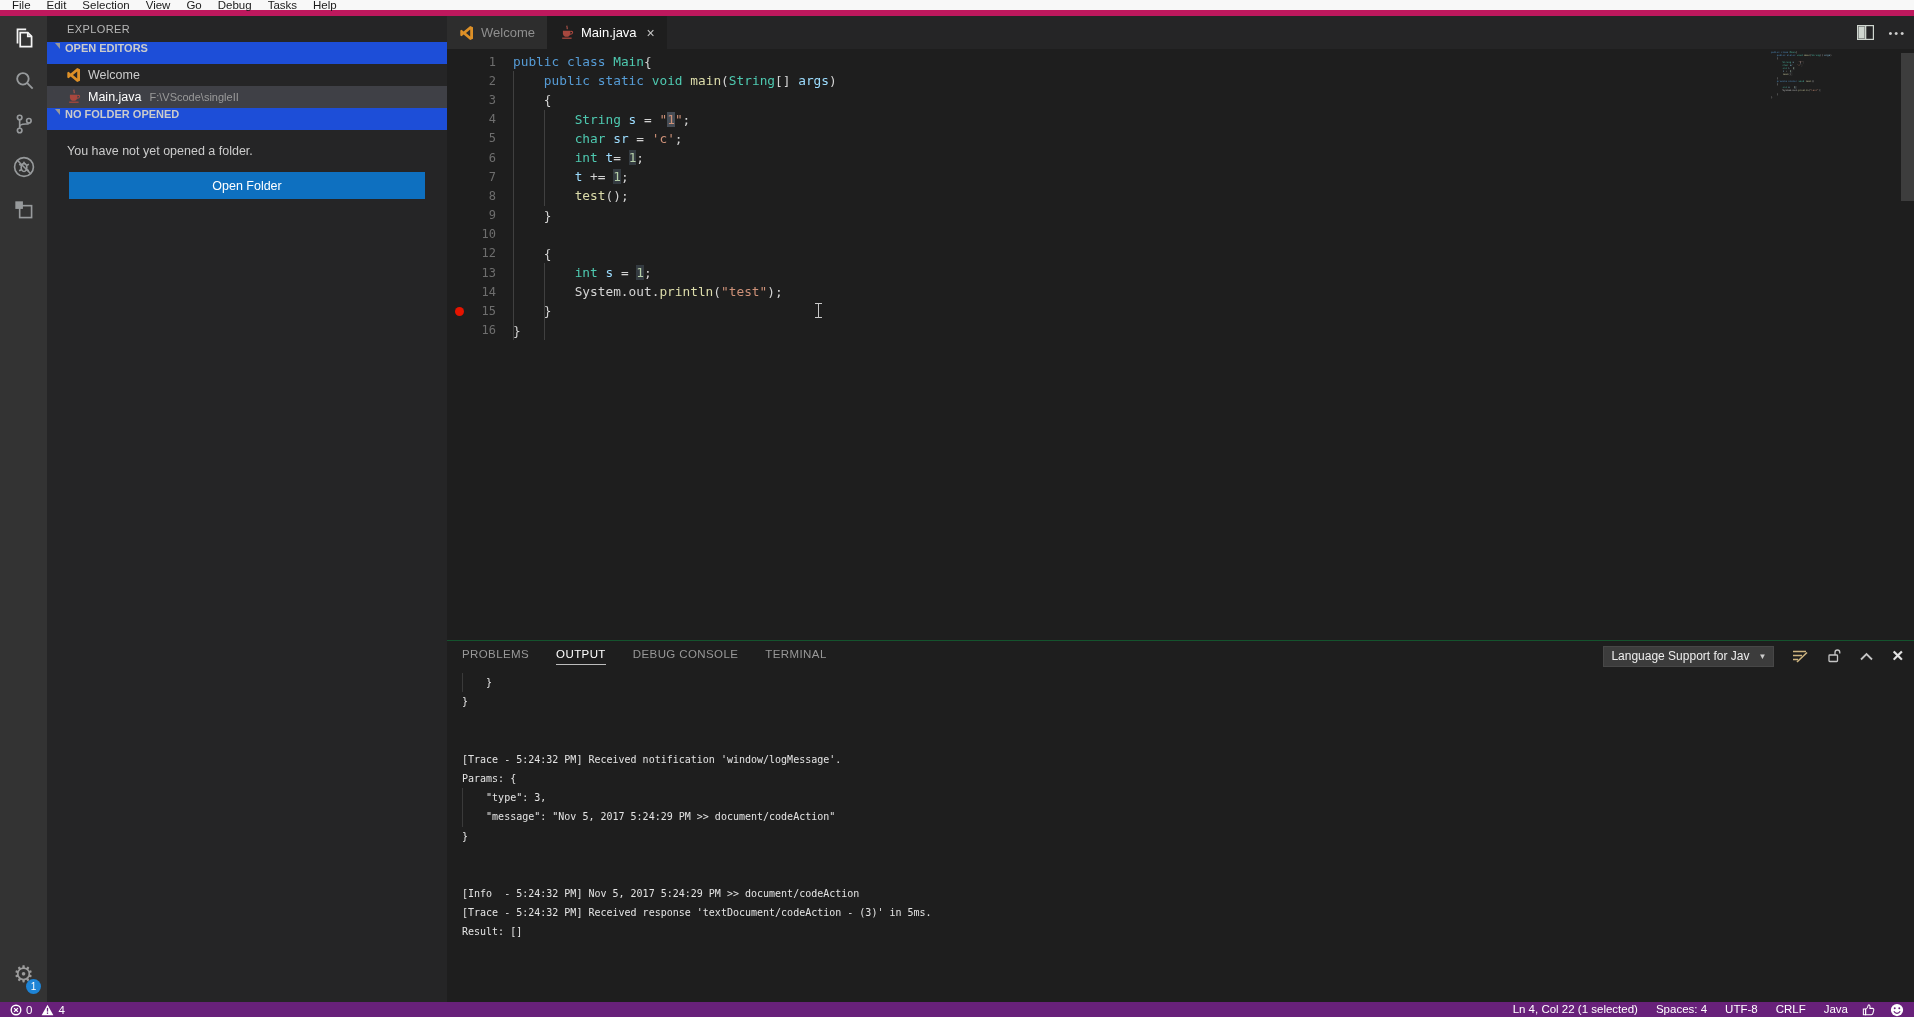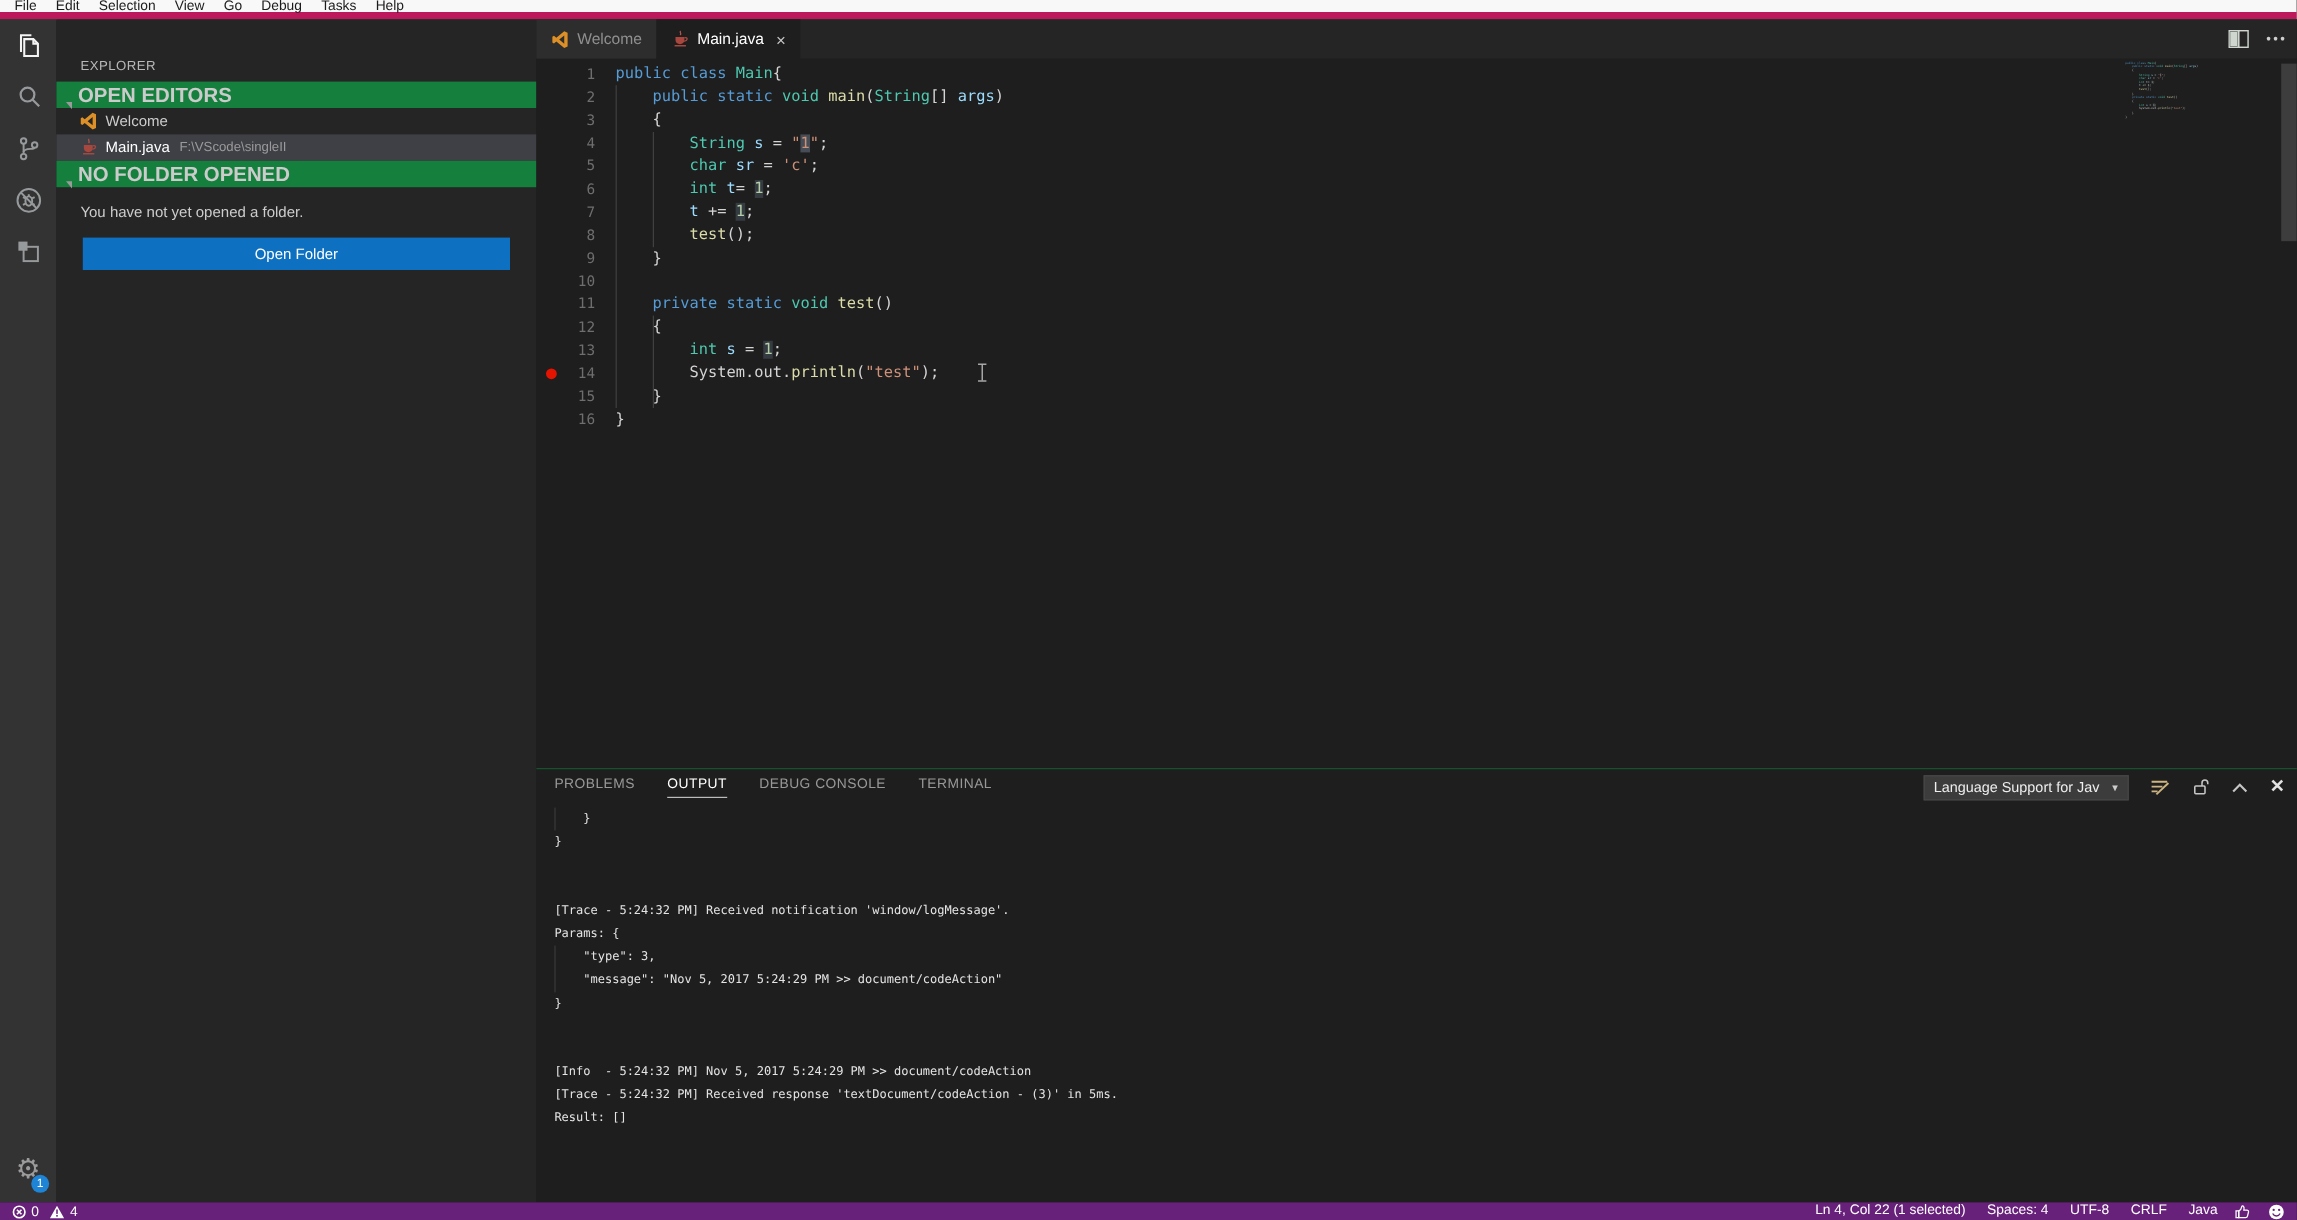--- a/index.html
+++ b/index.html
@@ -20,24 +20,24 @@
   .act-icon svg { opacity:.95; }
   #gear-wrap { position:absolute; bottom:6px; left:0; width:47px; height:44px;
     display:flex; align-items:center; justify-content:center; }
   #gear-glyph { font-size:23px; color:#9b9b9b; line-height:1; }
   #gear-badge { position:absolute; right:6px; bottom:2px; min-width:15px; height:15px;
     background:#1e84d6; border-radius:50%; color:#fff; font-size:10px; line-height:15px;
     text-align:center; }
 
   
   #sidebar { width:400px; background:#252526; flex:none; color:#cccccc; position:relative; }
-  #sidebar-title { height:26px; margin-top:26px; padding-left:20px; font-size:11px;
+  #sidebar-title { height:26px; margin-top:0; padding-left:20px; font-size:11px;
     letter-spacing:.4px; color:#b8b8b8; display:flex; align-items:center; }
-  .section-header { height:22px; background:#15803d; display:flex; align-items:flex-end;
-    padding-left:5px; font-size:17px; font-weight:bold; color:#cbcbcb; cursor:pointer; }
+  .section-header { height:22px; background:#1d4ed8; display:flex; align-items:flex-start;
+    padding-left:5px; font-size:11px; font-weight:bold; color:#cbcbcb; cursor:pointer; }
   .twistie { width:0; height:0; border-left:5px solid transparent; border-top:6px solid #9a9a9a;
     margin:0 5px 0 3px; transform:translateY(1px); }
   .oe-row { height:22px; display:flex; align-items:center; padding-left:19px; font-size:12.5px;
     color:#cccccc; cursor:pointer; white-space:nowrap; }
   .oe-row.selected { background:#3f4046; color:#ffffff; }
   .oe-row .ficon { width:16px; height:16px; margin-right:6px; flex:none; }
   .oe-path { font-size:11px; color:#9a9a9a; margin-left:8px; }
   #nofolder-msg { margin:14px 20px 0 20px; font-size:12.5px; color:#cccccc; }
   #open-folder-btn { display:block; margin:14px 22px 0 22px; width:356px; height:27px;
     background:#0e70c0; border:none; color:#ffffff; font-size:12.5px; cursor:pointer;
@@ -267,24 +267,20 @@
           </div>
           <div class="code-line">
             <span class="ln">9</span>
             <pre><span class="tk-p">    }</span></pre>
           </div>
           <div class="code-line">
             <span class="ln">10</span>
             <pre> </pre>
           </div>
           <div class="code-line">
-            <span class="ln">11</span>
-            <pre><span class="tk-p">    </span><span class="tk-k">private</span><span class="tk-p"> </span><span class="tk-k">static</span><span class="tk-p"> </span><span class="tk-t">void</span><span class="tk-p"> </span><span class="tk-f">test</span><span class="tk-p">()</span></pre>
-          </div>
-          <div class="code-line">
             <span class="ln">12</span>
             <pre><span class="tk-p">    {</span></pre>
           </div>
           <div class="code-line">
             <span class="ln">13</span>
             <pre><span class="tk-p">        </span><span class="tk-t">int</span><span class="tk-p"> </span><span class="tk-v">s</span><span class="tk-p"> = </span><span class="tk-n tk-hl">1</span><span class="tk-p">;</span></pre>
           </div>
           <div class="code-line">
             <span class="ln">14</span>
             <pre><span class="tk-p">        </span><span class="tk-p">System.out.</span><span class="tk-f">println</span><span class="tk-p">(</span><span class="tk-s">"test"</span><span class="tk-p">);</span></pre>

